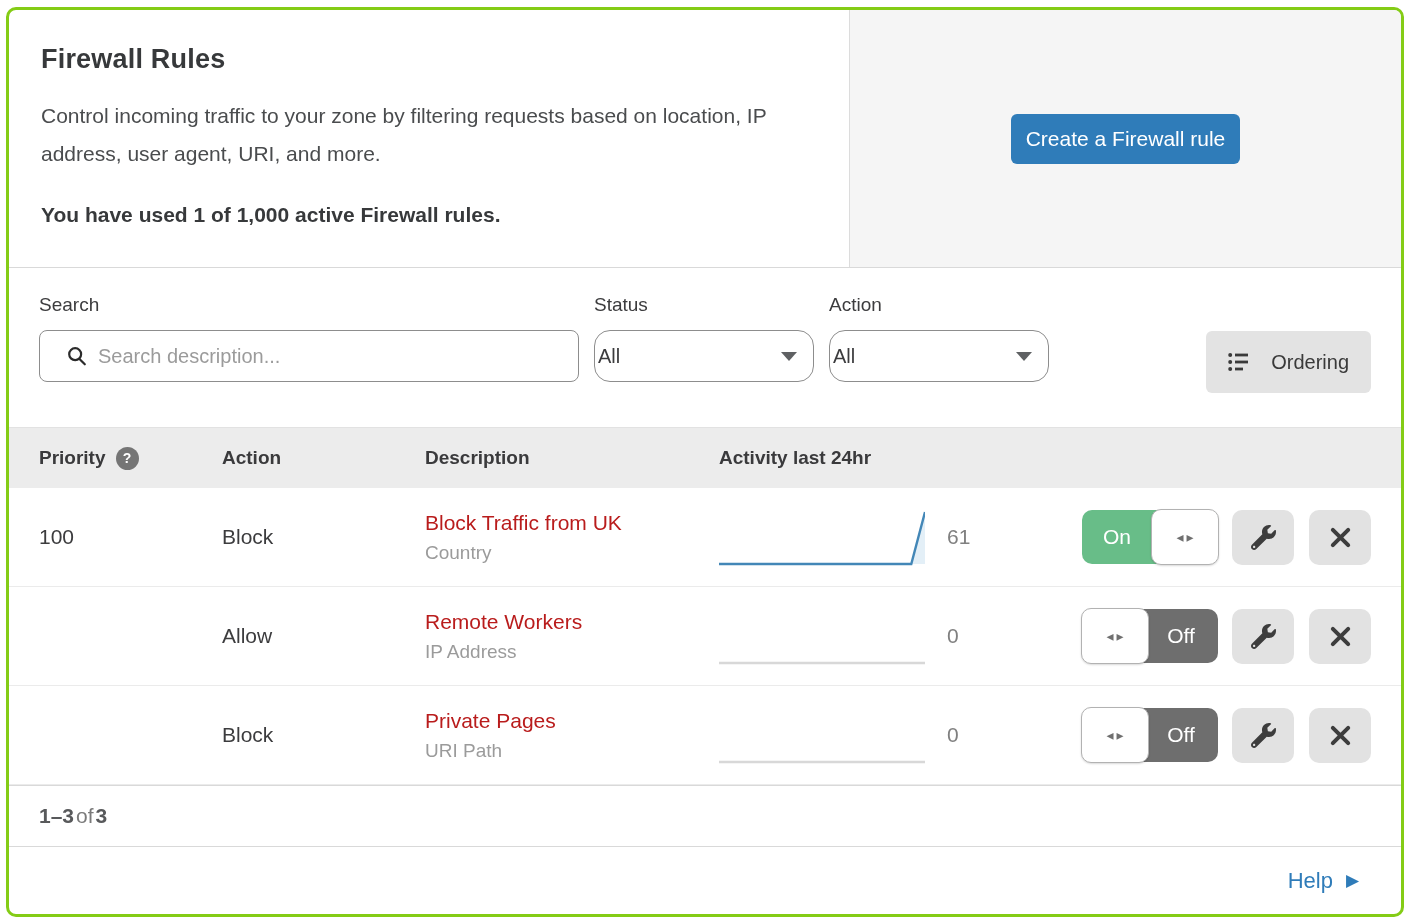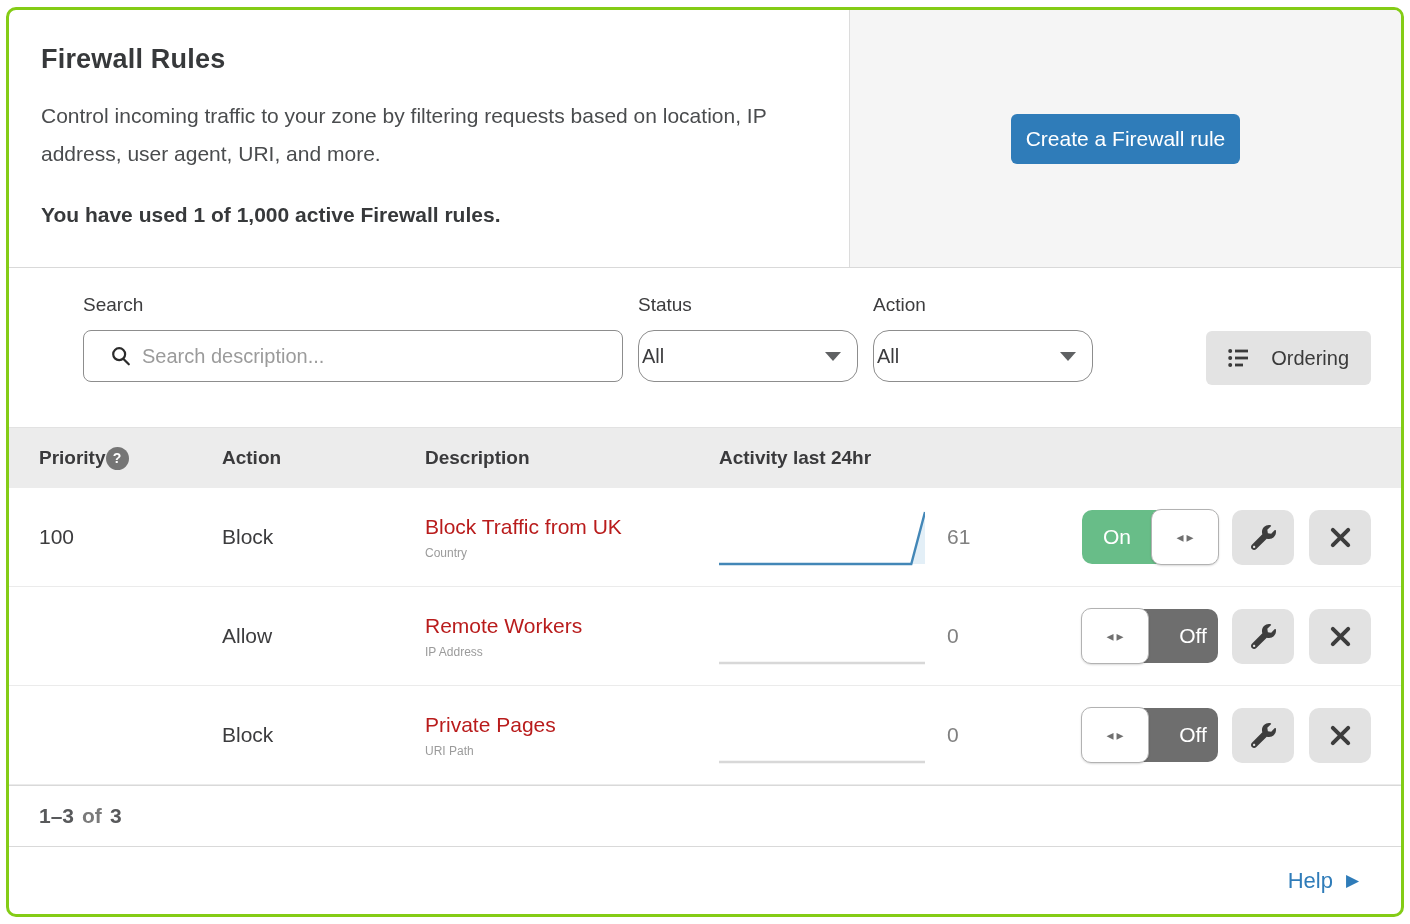--- a/index.html
+++ b/index.html
@@ -15,78 +15,78 @@
   .page-title { font-size:27px; font-weight:bold; color:#37393b; letter-spacing:.2px; }
   .page-desc { margin-top:22px; font-size:21px; line-height:38px; color:#4a4c4e; max-width:770px; }
   .usage-note { margin-top:30px; font-size:21px; font-weight:bold; color:#37393b; }
   .top-right { flex:1; background:#f5f5f5; border-left:1px solid #dcdcdc; display:flex; align-items:center; justify-content:center; }
   .create-btn {
     background:#2f7cb9; color:#fff; font-size:21px; font-family:inherit; border:none; border-radius:6px;
     padding:13px 15px; cursor:pointer;
   }
   
   .filters { height:159px; padding:26px 30px 0 30px; display:flex; align-items:flex-start; flex:0 0 auto; }
-  .fgroup { display:flex; flex-direction:column;margin-left:44px; }
+  .fgroup { display:flex; flex-direction:column; }
   .flabel { font-size:19px; color:#3c3c3e; margin-bottom:14px; }
   .search-box {
     width:540px; height:52px; border:1px solid #8d8d8d; border-radius:8px;
     display:flex; align-items:center; padding:0 26px; background:#fff;
   }
   .search-box input { border:none; outline:none; flex:1; font-size:20px; font-family:inherit; color:#3c3c3c; margin-left:10px; background:transparent; }
   .search-box input::placeholder { color:#9b9b9b; }
   .select {
     width:220px; height:52px; border:1px solid #8d8d8d; border-radius:16px; background:#fff;
     display:flex; align-items:center; justify-content:space-between; padding:0 16px 0 3px; cursor:pointer;
   }
   .select .val { font-size:20px; color:#3c3c3e; }
   .caret { width:0; height:0; border-left:8px solid transparent; border-right:8px solid transparent; border-top:9px solid #5f6163; }
   .status-group { margin-left:15px; }
   .action-group { margin-left:15px; }
   .fspacer { flex:1; }
   .ordering-btn {
-    margin-top:37px; height:54px; background:#e3e3e3; border:none; border-radius:6px;
+    margin-top:37px; height:62px; background:#e3e3e3; border:none; border-radius:6px;
     display:flex; align-items:center; gap:22px; padding:0 22px; font-size:20px; color:#3a3a3a; font-family:inherit; cursor:pointer;
   }
   
   .grid-row { display:grid; grid-template-columns:183px 203px 294px 210px 90px 1fr 136px 76px 77px; align-items:center; padding:0 30px; }
   .thead { height:61px; background:#ececec; border-top:1px solid #e2e2e2; font-weight:bold; font-size:19px; color:#3a3a3c; flex:0 0 auto; }
-  .th-priority { display:flex; align-items:center; }
+  .th-priority { display:flex; align-items:center; gap:10px; }
   .help-badge {
     width:23px; height:23px; border-radius:50%; background:#757575; color:#fff; font-size:14px; font-weight:bold;
     display:flex; align-items:center; justify-content:center; cursor:pointer;
   }
   .trow { height:99px; border-bottom:1px solid #ebebeb; background:#fff; flex:0 0 auto; }
   .trow:last-of-type { border-bottom:none; }
   .cell-pri, .cell-act { font-size:21px; color:#3c3c3e; }
   .rule-name { font-size:21px; color:#b91c1c; }
-  .rule-type { font-size:12px; color:#9b9b9b; margin-top:7px; }
+  .rule-type { font-size:19px; color:#9b9b9b; margin-top:7px; }
   .spark { width:206px; height:60px; }
   .cell-count { font-size:21px; color:#808080; padding-left:18px; }
   
   .toggle { position:relative; width:136px; height:54px; border-radius:10px; cursor:pointer; justify-self:end; }
   .toggle[data-state="on"]  { background:#68bd88; }
   .toggle[data-state="off"] { background:#6e6e6e; }
   .toggle-label { position:absolute; top:0; height:54px; width:70px; display:flex; align-items:center; justify-content:center; font-size:21px; color:#fff; }
   .toggle[data-state="on"]  .toggle-label { left:0; }
-  .toggle[data-state="off"] .toggle-label { right:0;padding-left:20px; }
+  .toggle[data-state="off"] .toggle-label { right:12px;padding-left:20px; }
   .toggle-knob {
     position:absolute; top:-1px; width:68px; height:56px; background:#fff; border:1px solid #b2b2b2; border-radius:10px;
     display:flex; align-items:center; justify-content:center; gap:3px; color:#6f6f6f; font-size:14px;
     box-shadow:0 1px 2px rgba(0,0,0,.15);
   }
   .toggle[data-state="on"]  .toggle-knob { right:-1px; }
   .toggle[data-state="off"] .toggle-knob { left:-1px; }
   .icon-btn {
     width:62px; height:55px; border:none; border-radius:10px; background:#e2e2e2; cursor:pointer;
     display:flex; align-items:center; justify-content:center; justify-self:end;
   }
   
   .pagination { height:61px; border-top:1px solid #d9d9d9; display:flex; align-items:center; padding:0 30px; font-size:21px; color:#7a7a7a; flex:0 0 auto; }
   .pagination b { color:#58595b; }
-  .pagination .of-word { margin:0 8px;font-weight:bold; }
+  .pagination .of-word { margin:0 2px; }
   .helpbar { flex:1; border-top:1px solid #d9d9d9; display:flex; align-items:center; justify-content:flex-end; padding-right:42px; }
   .help-link { display:flex; align-items:center; gap:13px; font-size:22px; color:#2f7cb9; cursor:pointer; text-decoration:none; }
   .help-link .tri { font-size:17px; }
 </style>
 </head>
 <body>
 
 <div class="card">
 
   <div class="top">

